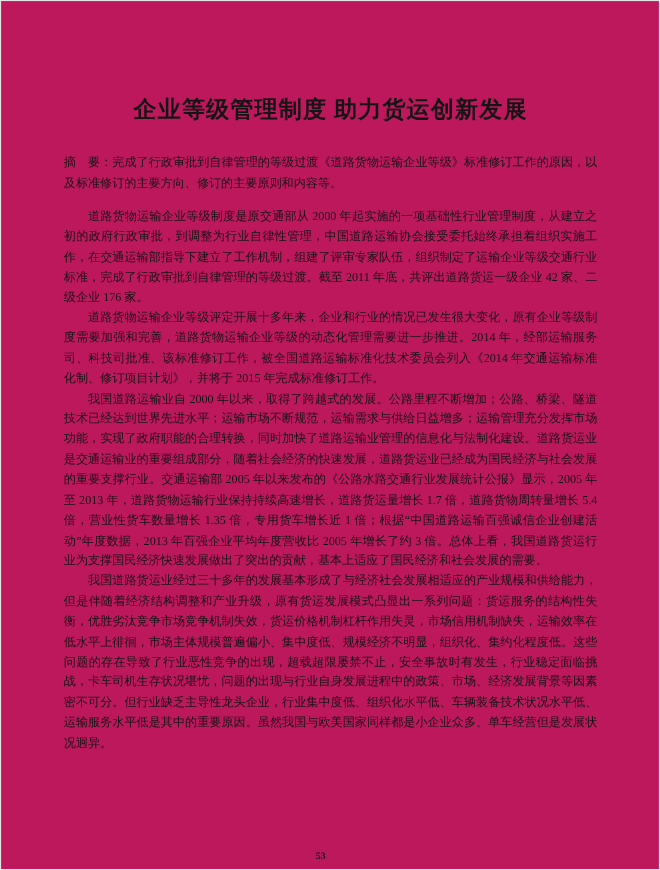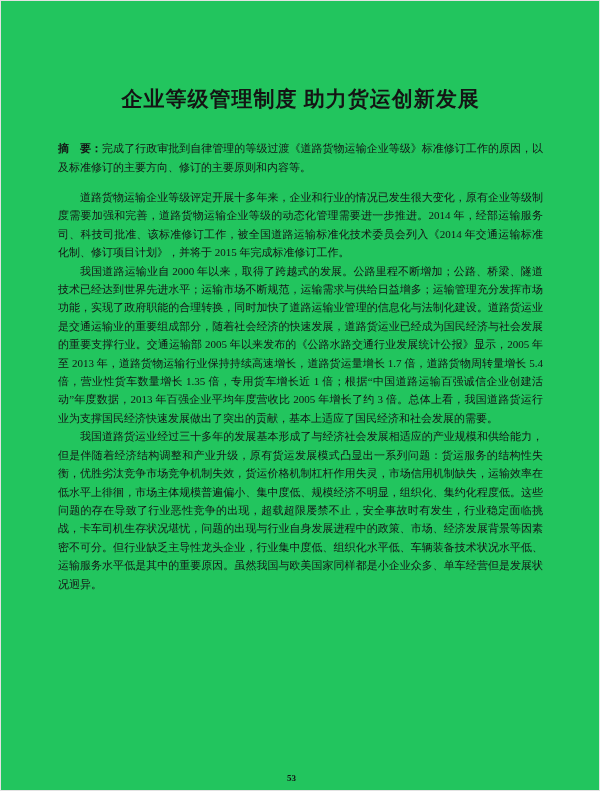--- a/index.html
+++ b/index.html
@@ -14,21 +14,21 @@
     font-family: "Liberation Serif", serif;
     color: #141414;
   }
   .page {
     box-sizing: border-box;
     width: 600px;
     height: 791px;
     padding: 84px 56px 0 57px;
     border: 1px solid #e3e3e3;
     position: relative;
-    background: #22c55e;
+    background: #be185d;
   }
   .title {
     margin: 0;
     font-size: 21px;
     font-weight: bold;
     text-align: center;
     letter-spacing: 1px;
     white-space: nowrap;
   }
   .author {
@@ -36,21 +36,21 @@
     text-align: center;
     font-size: 11.5px;
   }
   .abstract-block {
     margin-top: 26px;
     font-size: 11px;
     line-height: 18.5px;
     text-align: justify;
   }
   .abstract-label {
-    font-weight: bold;
+    font-weight: normal;
   }
   .keywords-line {
     font-weight: bold;
   }
   .body-text {
     margin-top: 12px;
     font-size: 11px;
     line-height: 18.4px;
   }
   .para {
@@ -80,20 +80,21 @@
 <div class="page">
 
   <h1 class="title">企业等级管理制度 助力货运创新发展</h1>
 
 
   <div class="abstract-block">
     <div><span class="abstract-label">摘　要：</span><span>完成了行政审批到自律管理的等级过渡《道路货物运输企业等级》标准修订工作的原因，以及标准修订的主要方向、修订的主要原则和内容等。</span></div>
   </div>
 
   <div class="body-text">
+    <p class="para">道路货物运输企业等级制度是原交通部从 2000 年起实施的一项基础性行业管理制度，从建立之初的政府行政审批，到调整为行业自律性管理，中国道路运输协会接受委托始终承担着组织实施工作，在交通运输部指导下建立了工作机制，组建了评审专家队伍，组织制定了运输企业等级交通行业标准，完成了行政审批到自律管理的等级过渡。截至 2011 年底，共评出道路货运一级企业 42 家、二级企业 176 家。</p>
     <p class="para">道路货物运输企业等级评定开展十多年来，企业和行业的情况已发生很大变化，原有企业等级制度需要加强和完善，道路货物运输企业等级的动态化管理需要进一步推进。2014 年，经部运输服务司、科技司批准、该标准修订工作，被全国道路运输标准化技术委员会列入《2014 年交通运输标准化制、修订项目计划》，并将于 2015 年完成标准修订工作。</p>
     <p class="para">我国道路运输业自 2000 年以来，取得了跨越式的发展。公路里程不断增加；公路、桥梁、隧道技术已经达到世界先进水平；运输市场不断规范，运输需求与供给日益增多；运输管理充分发挥市场功能，实现了政府职能的合理转换，同时加快了道路运输业管理的信息化与法制化建设。道路货运业是交通运输业的重要组成部分，随着社会经济的快速发展，道路货运业已经成为国民经济与社会发展的重要支撑行业。交通运输部 2005 年以来发布的《公路水路交通行业发展统计公报》显示，2005 年至 2013 年，道路货物运输行业保持持续高速增长，道路货运量增长 1.7 倍，道路货物周转量增长 5.4 倍，营业性货车数量增长 1.35 倍，专用货车增长近 1 倍；根据“中国道路运输百强诚信企业创建活动”年度数据，2013 年百强企业平均年度营收比 2005 年增长了约 3 倍。总体上看，我国道路货运行业为支撑国民经济快速发展做出了突出的贡献，基本上适应了国民经济和社会发展的需要。</p>
     <p class="para">我国道路货运业经过三十多年的发展基本形成了与经济社会发展相适应的产业规模和供给能力，但是伴随着经济结构调整和产业升级，原有货运发展模式凸显出一系列问题：货运服务的结构性失衡，优胜劣汰竞争市场竞争机制失效，货运价格机制杠杆作用失灵，市场信用机制缺失，运输效率在低水平上徘徊，市场主体规模普遍偏小、集中度低、规模经济不明显，组织化、集约化程度低。这些问题的存在导致了行业恶性竞争的出现，超载超限屡禁不止，安全事故时有发生，行业稳定面临挑战，卡车司机生存状况堪忧，问题的出现与行业自身发展进程中的政策、市场、经济发展背景等因素密不可分。但行业缺乏主导性龙头企业，行业集中度低、组织化水平低、车辆装备技术状况水平低、运输服务水平低是其中的重要原因。虽然我国与欧美国家同样都是小企业众多、单车经营但是发展状况迥异。</p>
 
   </div>
 
   <div class="page-number">53</div>
 
 </div>
 

